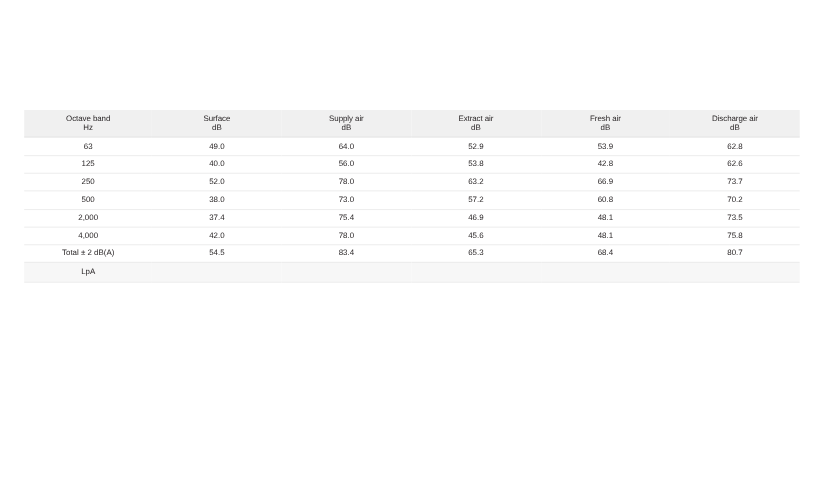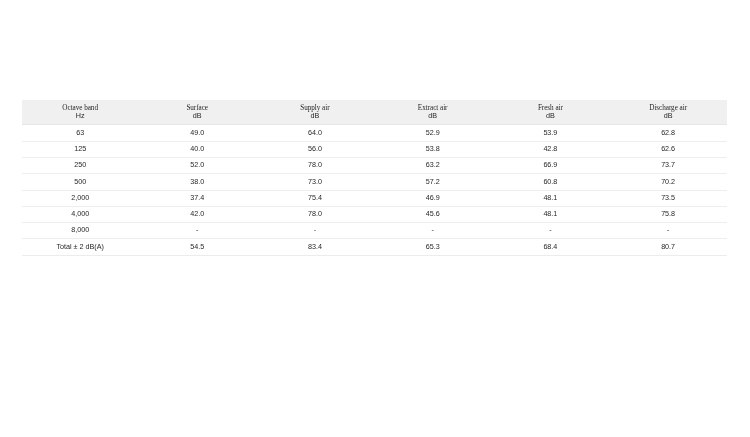--- a/index.html
+++ b/index.html
@@ -44,21 +44,20 @@
     text-align: center;
     padding: 4px 2px 4px 2px;
     vertical-align: middle;
     color: #231f20;
     border: none;
   }
   th .h-line1 {
     display: block;
     white-space: nowrap;
     letter-spacing: -0.05px;
-    font-family: Liberation Serif, serif;
   }
   th .h-line2 {
     display: block;
     white-space: nowrap;
     margin-top: -0.5px;
   }
   tbody td {
     text-align: center;
     padding: 3.4px 2px 3.4px 2px;
     border-bottom: 0.6px solid #eeeeee;
@@ -167,32 +166,32 @@
           <td>73.5</td>
         </tr>
         <tr>
           <td>4,000</td>
           <td>42.0</td>
           <td>78.0</td>
           <td>45.6</td>
           <td>48.1</td>
           <td>75.8</td>
         </tr>
-        <tr>
-          <td>8,000</td>
-          <td class="dash">-</td>
-          <td class="dash">-</td>
-          <td class="dash">-</td>
-          <td class="dash">-</td>
-          <td class="dash">-</td>
-        </tr>
         <tr class="total-row">
           <td>Total ± 2 dB(A)</td>
           <td>54.5</td>
           <td>83.4</td>
           <td>65.3</td>
           <td>68.4</td>
           <td>80.7</td>
         </tr>
+        <tr class="lpa-row">
+          <td>LpA</td>
+          <td></td>
+          <td></td>
+          <td></td>
+          <td></td>
+          <td></td>
+        </tr>
       </tbody>
     </table>
   </div>
 </div>
 
 </body></html>

